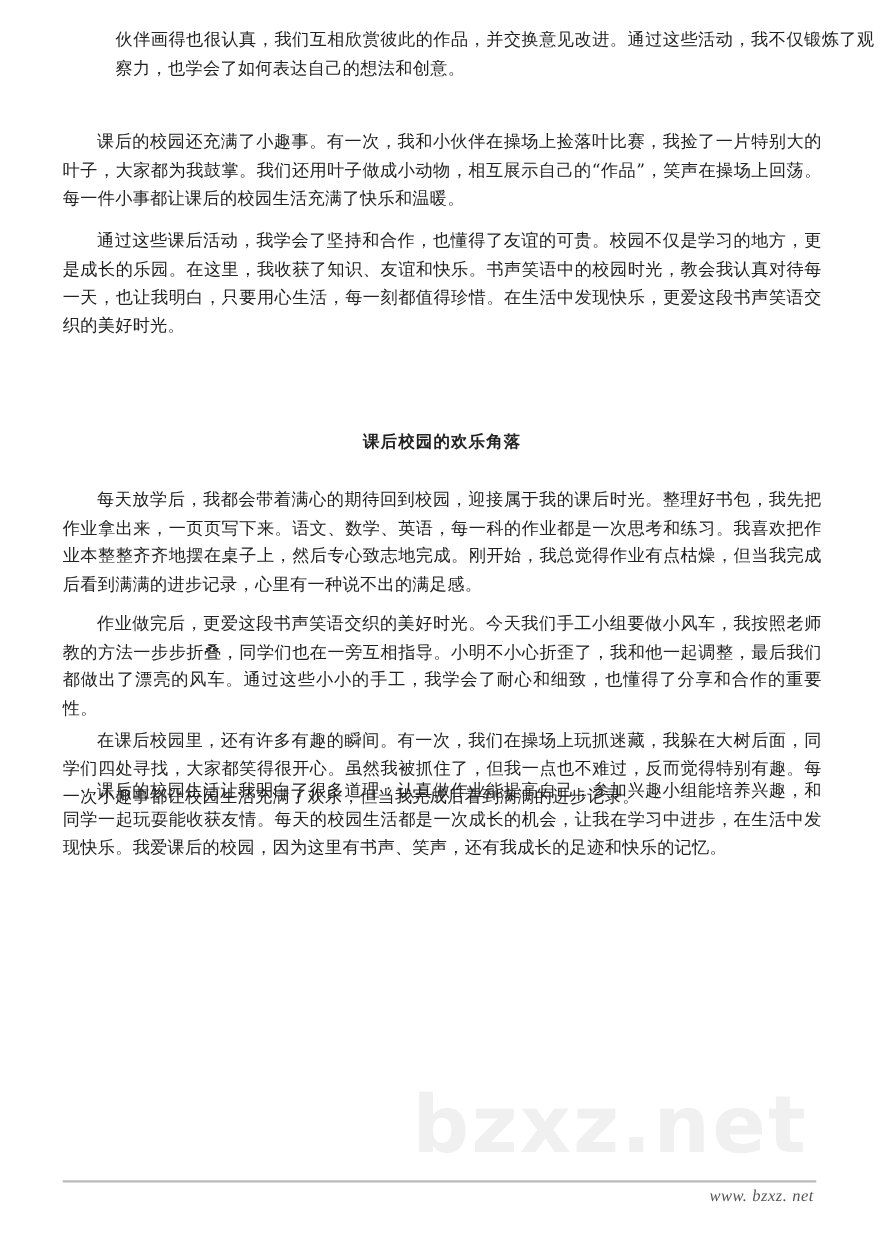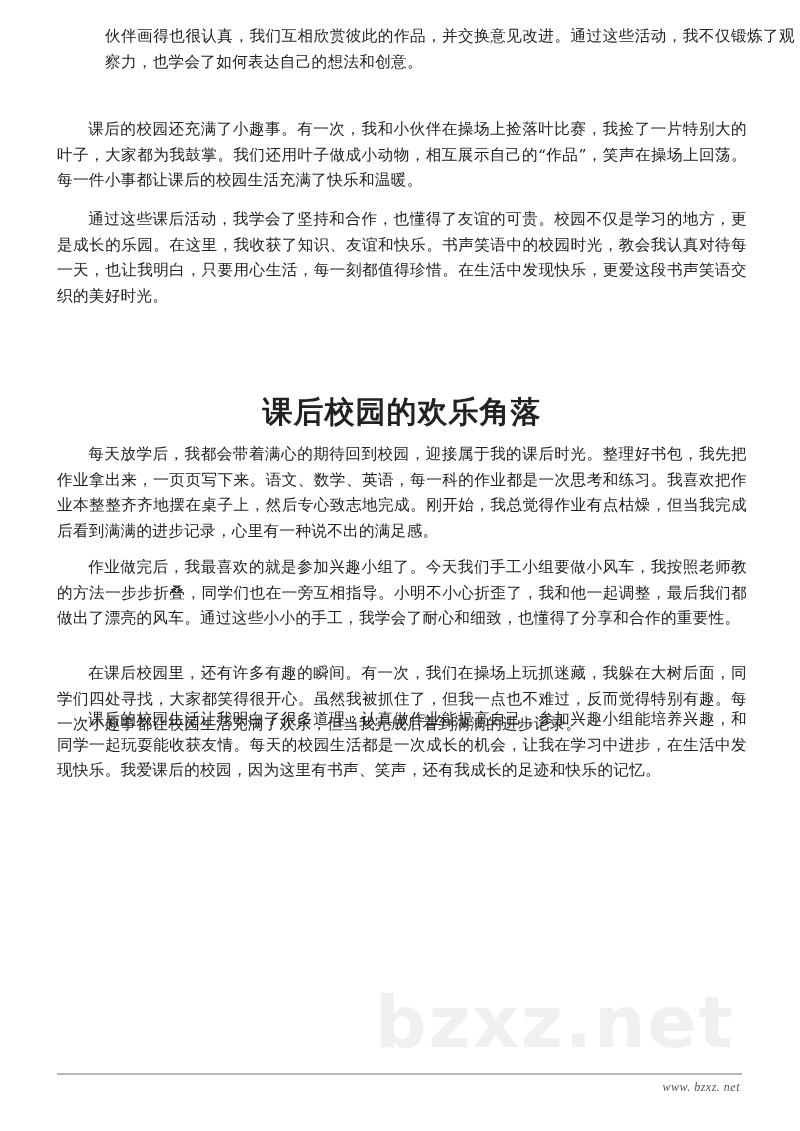--- a/index.html
+++ b/index.html
@@ -6,42 +6,42 @@
   body { width: 800px; height: 1131px; position: relative; overflow: hidden;
          font-family: "DejaVu Serif", "Liberation Serif", serif; color: #222; }
   .page { position: absolute; left: 57px; top: 0; width: 690px; }
   .para { font-size: 15.6px; line-height: 25.5px; margin: 0; text-align: justify; letter-spacing: 0.3px; }
   .indent { text-indent: 2em; }
   #p-top { position: absolute; top: 24px; left: 0; width: 690px; margin-left: 48px; }
   #p1 { position: absolute; top: 117px; left: 0; width: 690px; }
   #p2 { position: absolute; top: 207px; left: 0; width: 690px; }
   .title { position: absolute; top: 392px; left: 0; width: 690px; text-align: center;
            font-family: "DejaVu Sans", "Liberation Sans", sans-serif; font-weight: bold;
-           font-size: 30px; color: #222; letter-spacing: 1px; }
+           font-size: 15px; color: #222; letter-spacing: 1px; }
   #q1 { position: absolute; top: 442px; left: 0; width: 690px; }
   #q2 { position: absolute; top: 555px; left: 0; width: 690px; }
   #q3 { position: absolute; top: 661px; left: 0; width: 690px; }
   #q4 { position: absolute; top: 707px; left: 0; width: 690px; }
   .watermark { position: absolute; left: 375px; top: 980px; font-family: "DejaVu Sans", "Liberation Sans", sans-serif;
                font-weight: bold; font-size: 72px; color: #f0f0f0; letter-spacing: 2px; }
   .rule { position: absolute; left: 57px; top: 1073px; width: 685px; height: 2px; background: #b8b8b8; }
   .footer-url { position: absolute; right: 60px; top: 1080px; font-family: "Liberation Serif", "DejaVu Serif", serif;
-                font-style: italic; font-size: 12px; color: #555; letter-spacing: 0.5px; }
+                font-style: italic; font-size: 15px; color: #555; letter-spacing: 0.5px; }
 </style>
 </head>
 <body>
 
 <div class="page">
   <p id="p-top" class="para">伙伴画得也很认真，我们互相欣赏彼此的作品，并交换意见改进。通过这些活动，我不仅锻炼了观察力，也学会了如何表达自己的想法和创意。</p>
   <p id="p1" class="para indent">课后的校园还充满了小趣事。有一次，我和小伙伴在操场上捡落叶比赛，我捡了一片特别大的叶子，大家都为我鼓掌。我们还用叶子做成小动物，相互展示自己的“作品”，笑声在操场上回荡。每一件小事都让课后的校园生活充满了快乐和温暖。</p>
   <p id="p2" class="para indent">通过这些课后活动，我学会了坚持和合作，也懂得了友谊的可贵。校园不仅是学习的地方，更是成长的乐园。在这里，我收获了知识、友谊和快乐。书声笑语中的校园时光，教会我认真对待每一天，也让我明白，只要用心生活，每一刻都值得珍惜。在生活中发现快乐，更爱这段书声笑语交织的美好时光。</p>
 
   <div class="title">课后校园的欢乐角落</div>
 
   <p id="q1" class="para indent">每天放学后，我都会带着满心的期待回到校园，迎接属于我的课后时光。整理好书包，我先把作业拿出来，一页页写下来。语文、数学、英语，每一科的作业都是一次思考和练习。我喜欢把作业本整整齐齐地摆在桌子上，然后专心致志地完成。刚开始，我总觉得作业有点枯燥，但当我完成后看到满满的进步记录，心里有一种说不出的满足感。</p>
-  <p id="q2" class="para indent">作业做完后，我最喜欢的就是参加兴趣小组了。今天我们手工小组要做小风车，我按照老师教的方法一步步折叠，同学们也在一旁互相指导。小明不小心折歪了，我和他一起调整，最后我们都做出了漂亮的风车。通过这些小小的手工，我学会了耐心和细致，也懂得了分享和合作的重要性。</p>
+  <p id="q2" class="para indent">作业做完后，更爱这段书声笑语交织的美好时光。今天我们手工小组要做小风车，我按照老师教的方法一步步折叠，同学们也在一旁互相指导。小明不小心折歪了，我和他一起调整，最后我们都做出了漂亮的风车。通过这些小小的手工，我学会了耐心和细致，也懂得了分享和合作的重要性。</p>
   <p id="q3" class="para indent">在课后校园里，还有许多有趣的瞬间。有一次，我们在操场上玩抓迷藏，我躲在大树后面，同学们四处寻找，大家都笑得很开心。虽然我被抓住了，但我一点也不难过，反而觉得特别有趣。每一次小趣事都让校园生活充满了欢乐，但当我完成后看到满满的进步记录。</p>
   <p id="q4" class="para indent">课后的校园生活让我明白了很多道理：认真做作业能提高自己，参加兴趣小组能培养兴趣，和同学一起玩耍能收获友情。每天的校园生活都是一次成长的机会，让我在学习中进步，在生活中发现快乐。我爱课后的校园，因为这里有书声、笑声，还有我成长的足迹和快乐的记忆。</p>
 </div>
 
 <div class="watermark">bzxz.net</div>
 <div class="rule"></div>
 <div class="footer-url">www. bzxz. net</div>
 
 </body></html>

